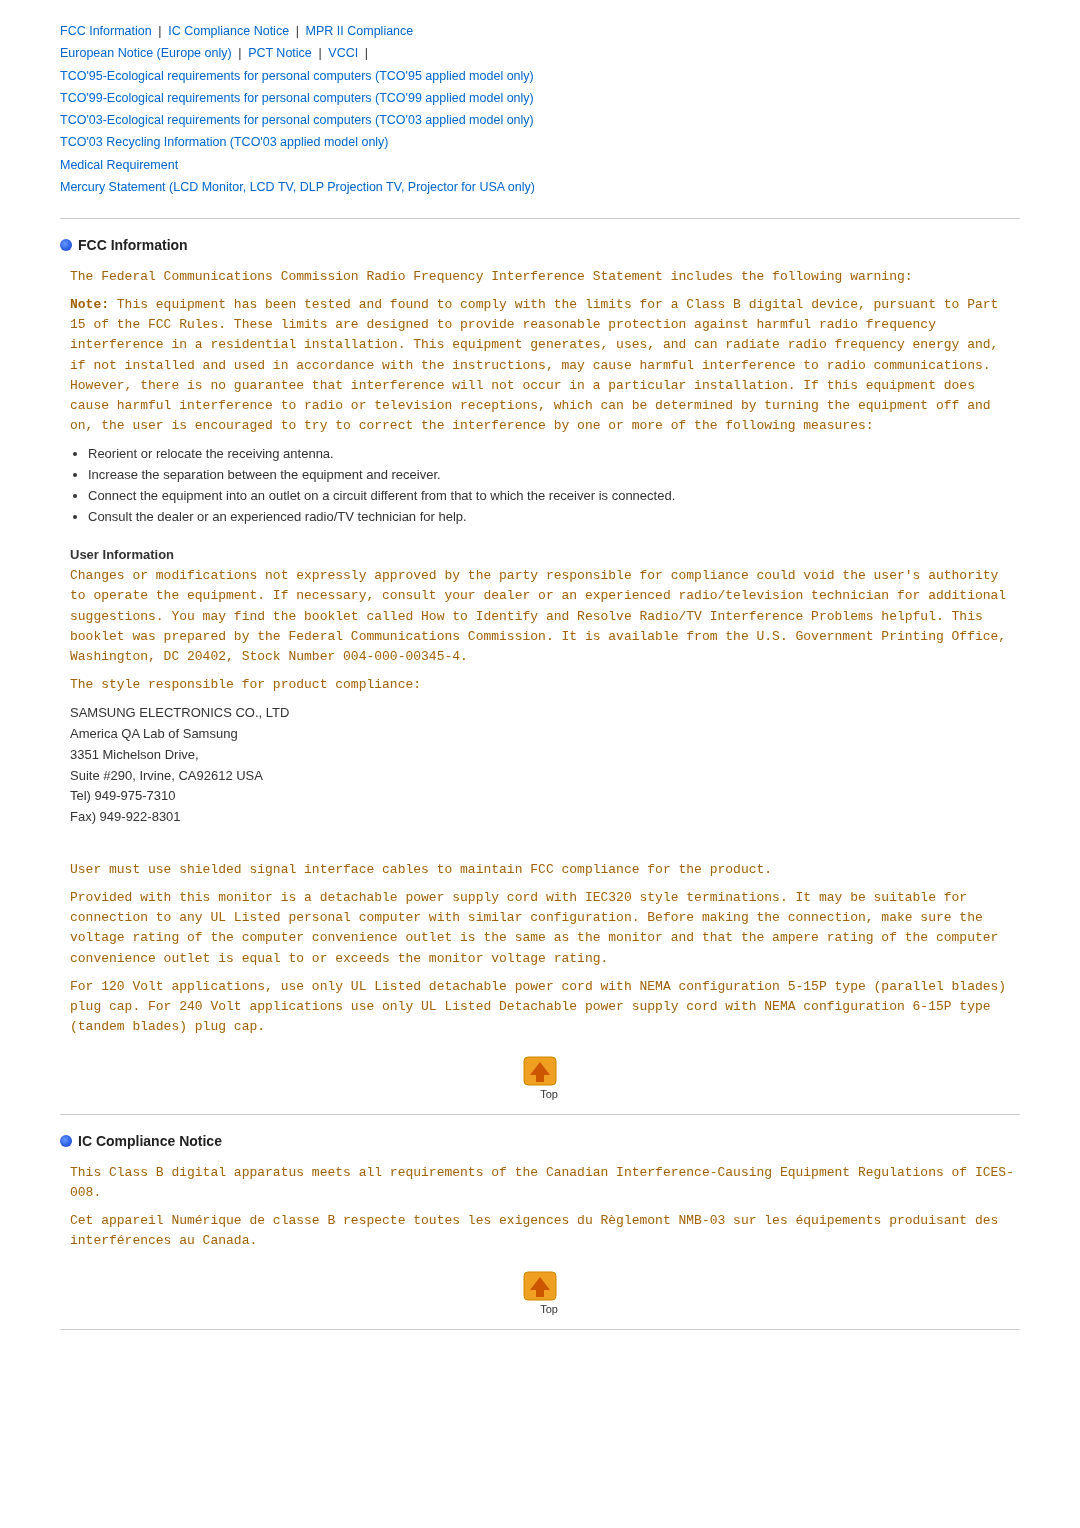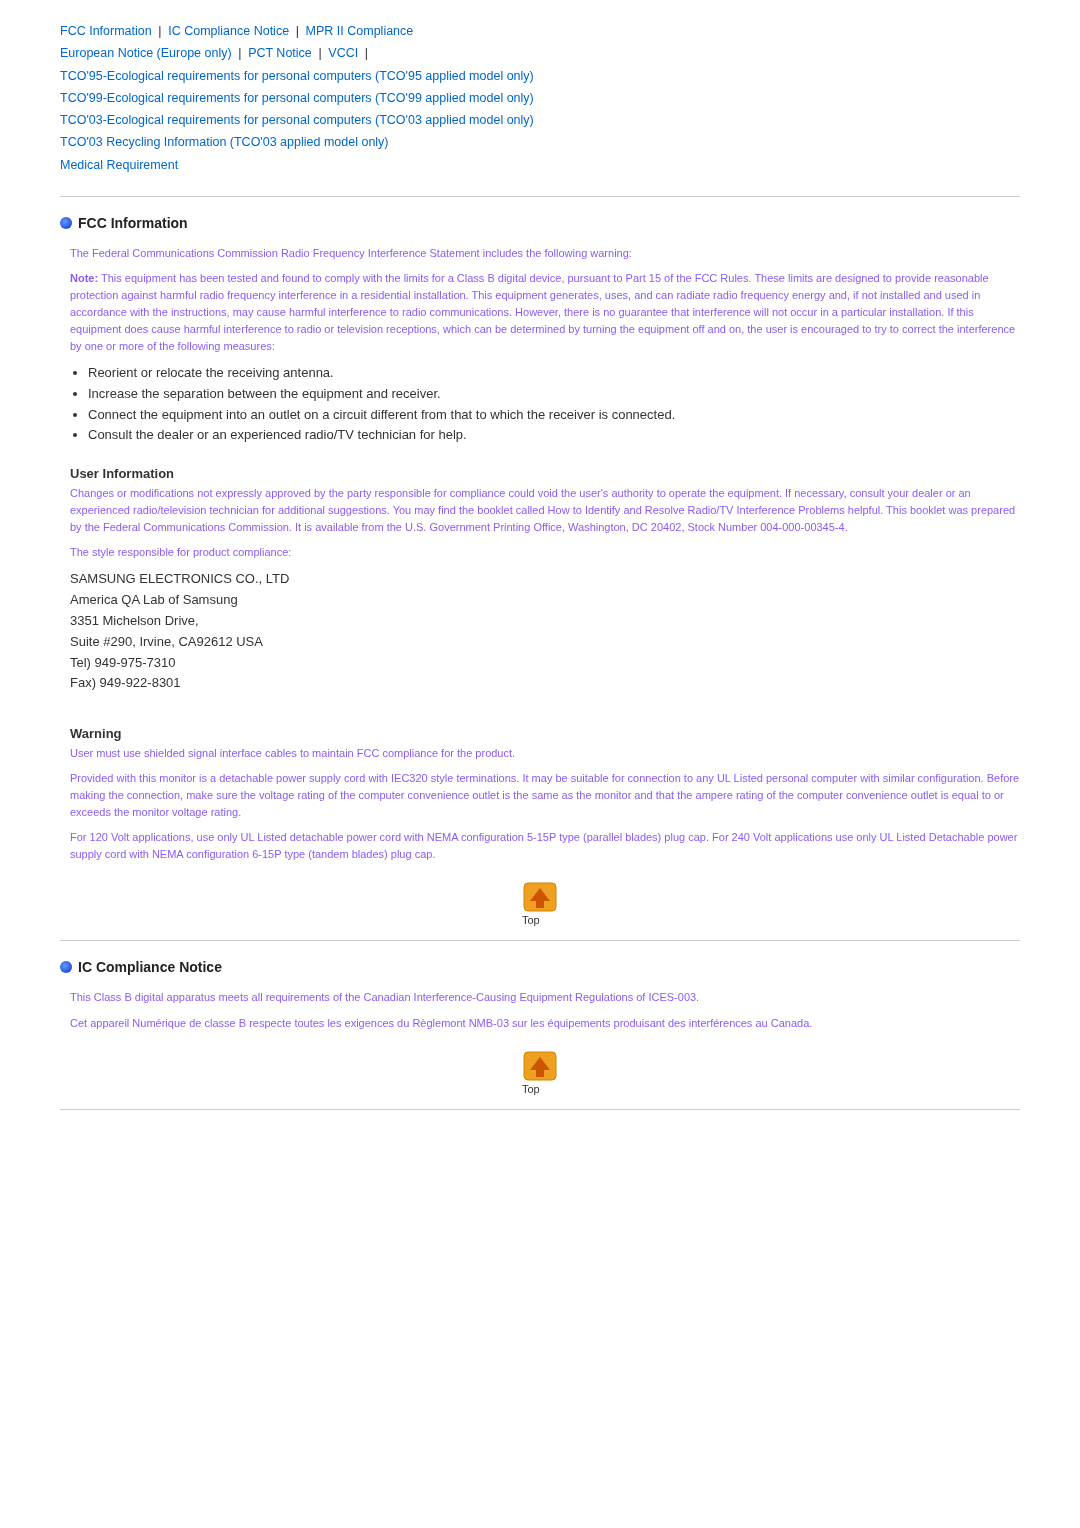--- a/index.html
+++ b/index.html
@@ -55,24 +55,25 @@
     .subsection {
       margin-left: 10px;
       margin-bottom: 16px;
     }
     .subsection-title {
       font-weight: bold;
       font-size: 13px;
       margin-bottom: 4px;
     }
     .body-text {
-      font-size: 11px;
+      font-size: 13px;
       line-height: 1.55;
-      color: #8b5cf6;
+      color: #a16207;
       margin-bottom: 8px;
+      font-family: Liberation Mono, monospace;
     }
     .body-text-bold {
       font-weight: bold;
     }
     ul.bullet-list {
       margin-left: 18px;
       margin-bottom: 20px;
     }
     ul.bullet-list li {
       font-size: 13px;
@@ -86,21 +87,21 @@
       margin-bottom: 32px;
     }
     .top-button-container {
       display: flex;
       justify-content: center;
       margin: 18px 0 10px 0;
     }
     .top-button {
       display: flex;
       flex-direction: column;
-      align-items: flex-start;
+      align-items: flex-end;
       cursor: pointer;
       text-decoration: none;
     }
     .top-arrow {
       width: 36px;
       height: 32px;
     }
     .top-label {
       font-size: 11px;
       color: #333;
@@ -127,20 +128,21 @@
   <span><a class="nav-link" href="#tco95">TCO'95-Ecological requirements for personal computers (TCO'95 applied model only)</a></span>
   <br>
   <span><a class="nav-link" href="#tco99">TCO'99-Ecological requirements for personal computers (TCO'99 applied model only)</a></span>
   <br>
   <span><a class="nav-link" href="#tco03">TCO'03-Ecological requirements for personal computers (TCO'03 applied model only)</a></span>
   <br>
   <span><a class="nav-link" href="#tco03rec">TCO'03 Recycling Information (TCO'03 applied model only)</a></span>
   <br>
   <span><a class="nav-link" href="#medical">Medical Requirement</a></span>
   <br>
+  <span><a class="nav-link" href="#mercury">Mercury Statement (LCD Monitor, LCD TV, DLP Projection TV, Projector for USA only)</a></span>
 </div>
 
 <hr class="section-divider">
 
 <div id="fcc" class="section">
   <div class="section-header">
     <span class="bullet-icon"></span>
     <span class="section-title">FCC Information</span>
   </div>
 
@@ -165,21 +167,20 @@
       <span style="white-space: pre-line;">SAMSUNG ELECTRONICS CO., LTD
 America QA Lab of Samsung
 3351 Michelson Drive,
 Suite #290, Irvine, CA92612 USA
 Tel) 949-975-7310
 Fax) 949-922-8301</span>
     </div>
   </div>
 
   <div class="subsection">
-    <div class="subsection-title">Warning</div>
     <p class="body-text">User must use shielded signal interface cables to maintain FCC compliance for the product.</p>
     <p class="body-text">Provided with this monitor is a detachable power supply cord with IEC320 style terminations. It may be suitable for connection to any UL Listed personal computer with similar configuration. Before making the connection, make sure the voltage rating of the computer convenience outlet is the same as the monitor and that the ampere rating of the computer convenience outlet is equal to or exceeds the monitor voltage rating.</p>
     <p class="body-text">For 120 Volt applications, use only UL Listed detachable power cord with NEMA configuration 5-15P type (parallel blades) plug cap. For 240 Volt applications use only UL Listed Detachable power supply cord with NEMA configuration 6-15P type (tandem blades) plug cap.</p>
   </div>
 
   <div class="top-button-container">
     <a class="top-button" href="#top">
       <svg class="top-arrow" viewBox="0 0 36 32" xmlns="http://www.w3.org/2000/svg">
         <rect x="2" y="2" width="32" height="28" rx="4" ry="4" fill="#f0a020" stroke="#cc8800" stroke-width="1"></rect>
         <polygon points="18,7 28,20 22,20 22,27 14,27 14,20 8,20" fill="#cc5500"></polygon>
@@ -191,21 +192,21 @@
 
 <hr class="section-divider">
 
 <div id="ic" class="section">
   <div class="section-header">
     <span class="bullet-icon"></span>
     <span class="section-title">IC Compliance Notice</span>
   </div>
 
   <div class="subsection">
-    <p class="body-text">This Class B digital apparatus meets all requirements of the Canadian Interference-Causing Equipment Regulations of ICES-003.</p>
+    <p class="body-text">This Class B digital apparatus meets all requirements of the Canadian Interference-Causing Equipment Regulations of ICES-008.</p>
     <p class="body-text">Cet appareil Numérique de classe B respecte toutes les exigences du Règlemont NMB-03 sur les équipements produisant des interférences au Canada.</p>
   </div>
 
   <div class="top-button-container">
     <a class="top-button" href="#top">
       <svg class="top-arrow" viewBox="0 0 36 32" xmlns="http://www.w3.org/2000/svg">
         <rect x="2" y="2" width="32" height="28" rx="4" ry="4" fill="#f0a020" stroke="#cc8800" stroke-width="1"></rect>
         <polygon points="18,7 28,20 22,20 22,27 14,27 14,20 8,20" fill="#cc5500"></polygon>
       </svg>
       <span class="top-label">Top</span>

